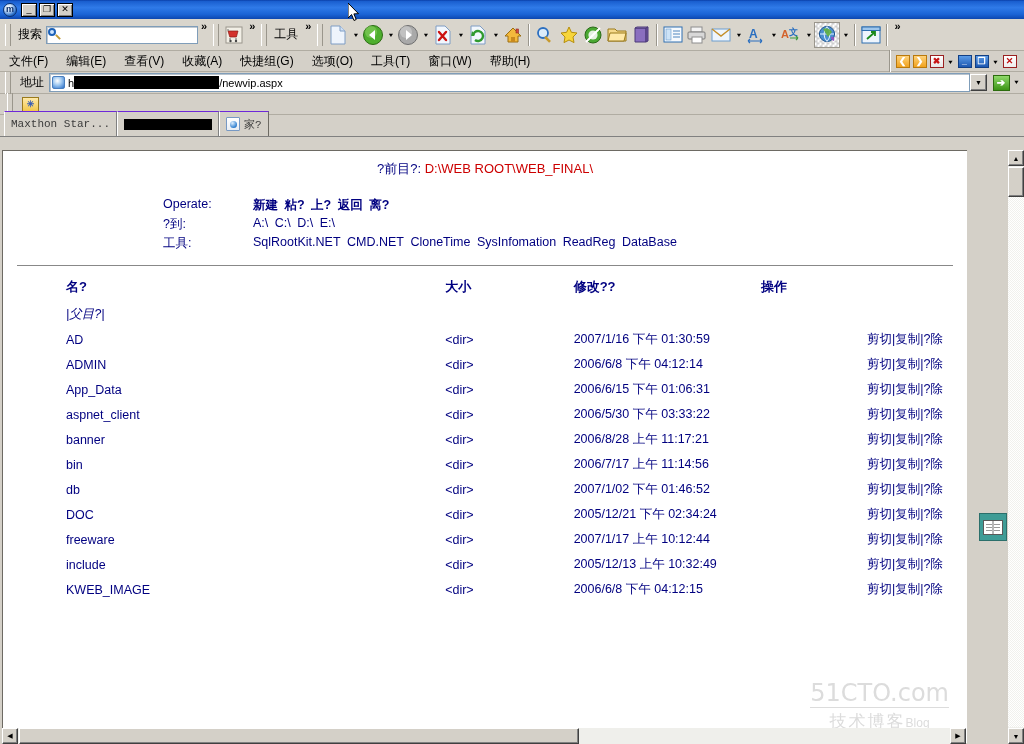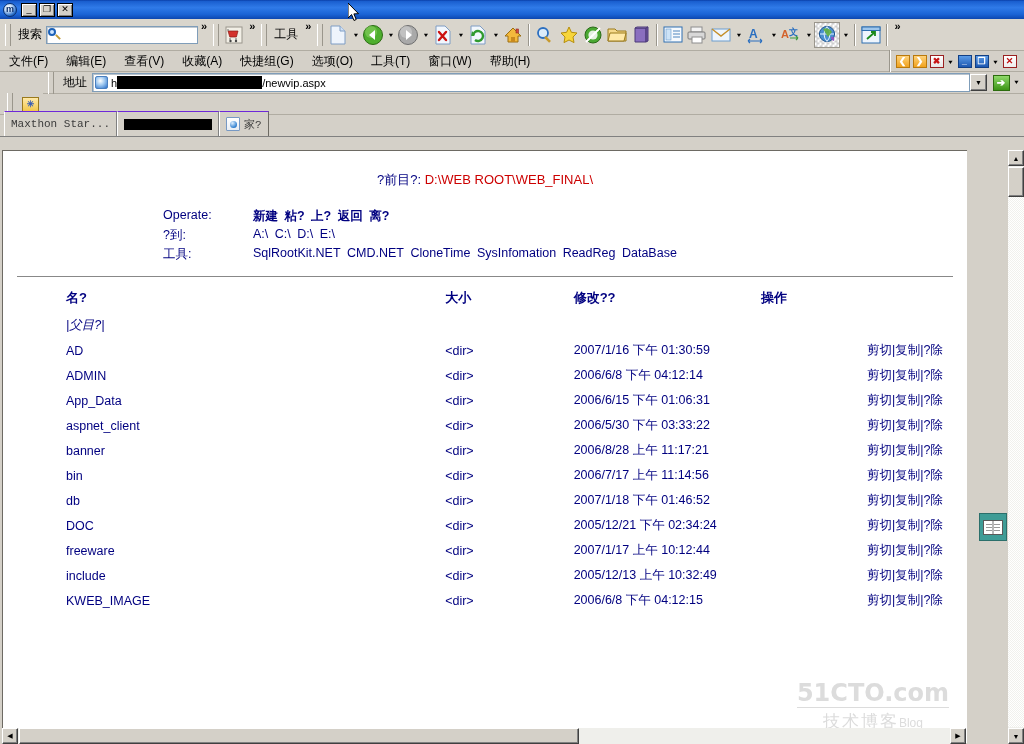--- a/index.html
+++ b/index.html
@@ -162,21 +162,20 @@
   .sq.redclose { background: linear-gradient(#ffffff,#eeeeee); color:#c01010; border-color:#9a2020;}
 
   
   .addrbar {
     height: 22px;
     background: #d4d0c8;
     display: flex; align-items: center;
     box-sizing: border-box;
     padding: 0 2px;
     border-bottom: 1px solid #b0aca2;
-    margin-left: 43px;
   }
   .addr-label { font-size: 12px; color: #000; padding: 0 5px 0 6px; white-space: nowrap;}
   .addr-field {
     flex: 1 1 auto; height: 19px;
     background: #ffffff;
     border: 1px solid #7f9db9;
     box-shadow: inset 1px 1px 0 #b9c3cc;
     box-sizing: border-box;
     display: flex; align-items: center;
     position: relative;
@@ -296,21 +295,21 @@
     overflow: hidden;
   }
   .doc {
     padding: 0;
     font-family: "Liberation Sans", sans-serif;
     font-size: 12.5px;
     color: #000080;
   }
   .cur-dir {
     text-align: center;
-    padding-top: 20px;
+    padding-top: 9px;
     font-size: 13px;
     white-space: nowrap;
   }
   .cur-dir .lbl { color: #000080; }
   .cur-dir .val { color: #cc0000; }
 
   .op-table {
     margin: 18px 0 0 160px;
     border-collapse: collapse;
     font-size: 12.5px;
@@ -382,21 +381,21 @@
 
   .watermark {
     position: absolute;
     right: 18px; bottom: 10px;
     text-align: center;
     color: #d2d2d2;
     user-select: none;
     pointer-events: none;
   }
   .wm1 {
-    font-size: 24px; font-weight: bold; letter-spacing: 0px;
+    font-size: 24px; font-weight: normal; letter-spacing: 0px;
     color: #dcdcdc;
     font-family: "DejaVu Sans", sans-serif;
     line-height: 1;
     text-shadow: 1px 1px 0 #ffffff;
   }
   .wm-rule { border-top: 1px solid #dcdcdc; margin: 2px 0; }
   .wm2 { font-size: 17px; color: #dcdcdc; letter-spacing: 2px; }
   .wm2 .blog { font-size: 12px; letter-spacing: 0; }
 
   
@@ -818,21 +817,21 @@
             </tr>
             <tr>
               <td class="col-name fname">bin</td>
               <td class="col-size">&lt;dir&gt;</td>
               <td class="col-date">2006/7/17 上午  11:14:56</td>
               <td class="col-op acts">剪切|复制|?除</td>
             </tr>
             <tr>
               <td class="col-name fname">db</td>
               <td class="col-size">&lt;dir&gt;</td>
-              <td class="col-date">2007/1/18 下午 01:46:52</td>
+              <td class="col-date">2007/1/02 下午 01:46:52</td>
               <td class="col-op acts">剪切|复制|?除</td>
             </tr>
             <tr>
               <td class="col-name fname">DOC</td>
               <td class="col-size">&lt;dir&gt;</td>
               <td class="col-date">2005/12/21 下午 02:34:24</td>
               <td class="col-op acts">剪切|复制|?除</td>
             </tr>
             <tr>
               <td class="col-name fname">freeware</td>

